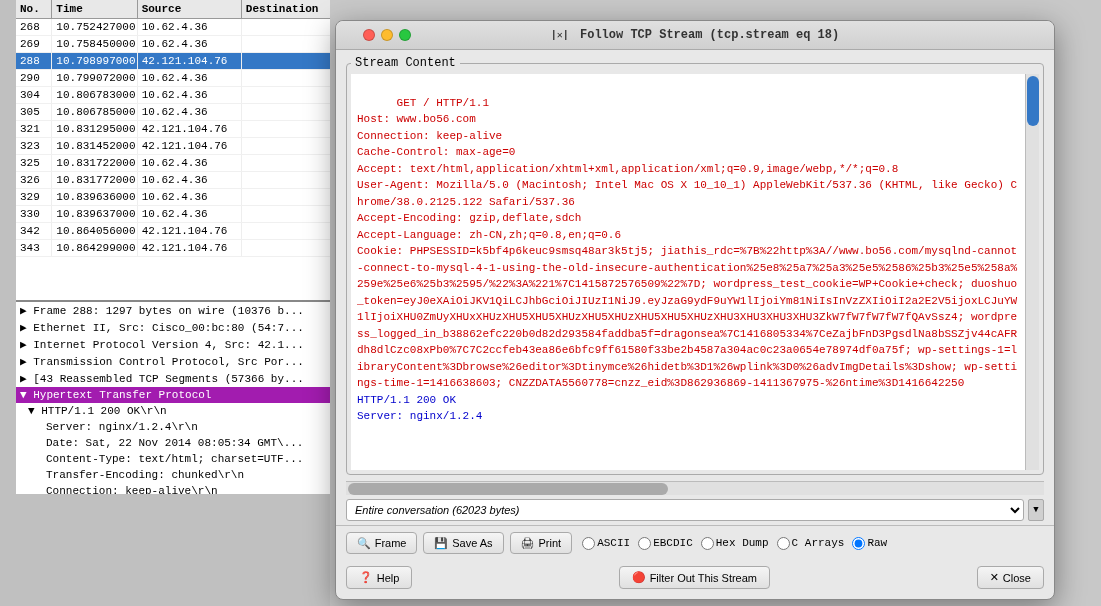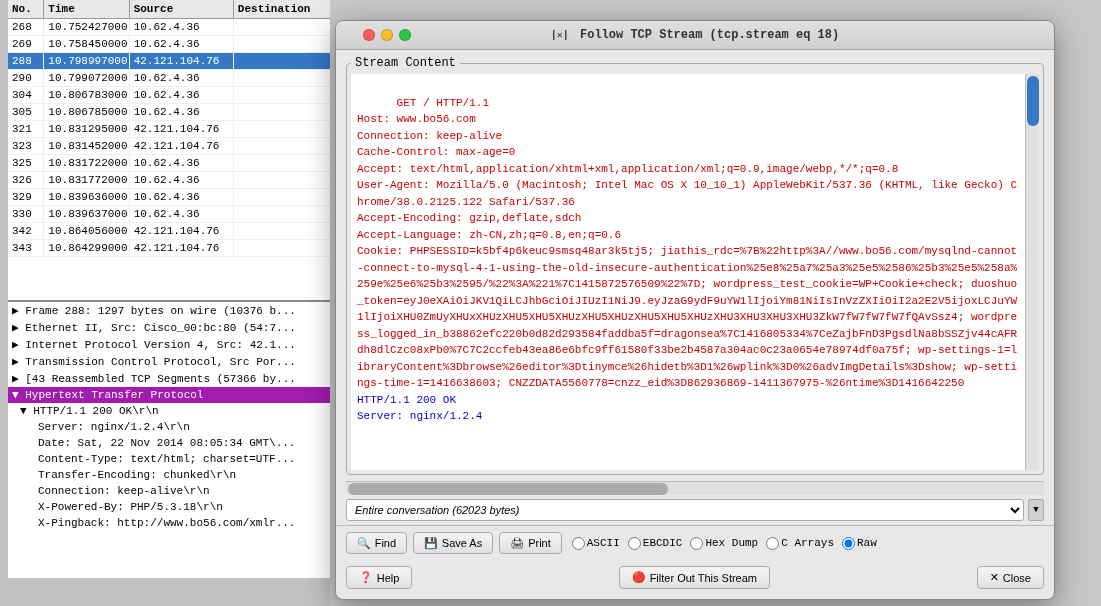--- a/index.html
+++ b/index.html
@@ -9,23 +9,23 @@
       background: #c0c0c0;
       width: 1101px;
       height: 606px;
       overflow: hidden;
       position: relative;
     }
 
     
     .packet-list {
       position: absolute;
-      top: 0; left: 8px;
+      top: 0; left: 16px;
       width: 330px;
-      height: 578px;
+      height: 494px;
       background: #fff;
       overflow: hidden;
     }
 
     .packet-header {
       display: flex;
       border-bottom: 1px solid #999;
       background: #e8e8e8;
       font-weight: bold;
       font-size: 11px;
@@ -509,21 +509,21 @@
   <div class="conversation-row">
     <select class="conversation-select">
       <option>Entire conversation (62023 bytes)</option>
     </select>
     <div class="conv-arrow">▼</div>
   </div>
 
   <div class="button-row">
     <button class="btn">
       <span>🔍</span>
-      <span>Find</span>
+      <span>Frame</span>
     </button>
     <button class="btn">
       <span>💾</span>
       <span>Save As</span>
     </button>
     <button class="btn">
       <span>🖨</span>
       <span>Print</span>
     </button>
     <div class="radio-group">

